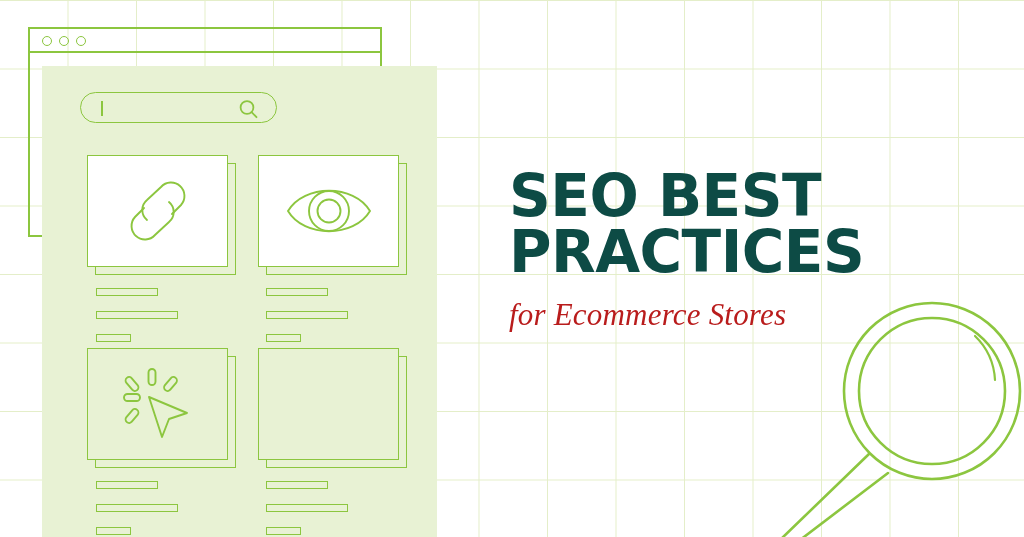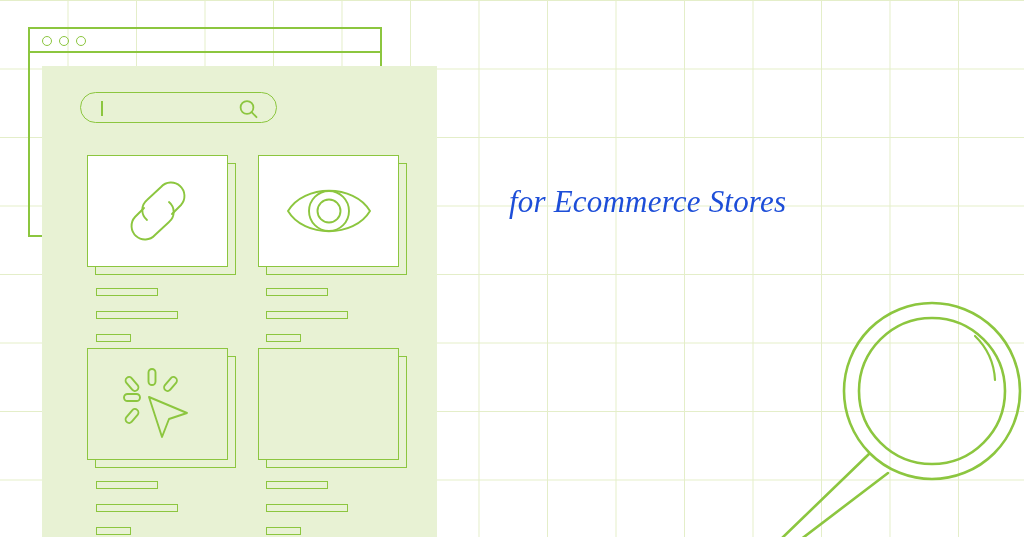--- a/index.html
+++ b/index.html
@@ -146,21 +146,21 @@
     color: #0d4b45;
     font-family: "DejaVu Sans", sans-serif;
     font-weight: bold;
     font-size: 58px;
     line-height: 0.97;
     letter-spacing: -0.5px;
     margin: 0;
     white-space: pre-line;
   }
   .subtitle {
-    color: #1d4ed8;
+    color: #b91c1c;
     font-family: "Liberation Serif", serif;
     font-style: italic;
     font-size: 31px;
     margin: 16px 0 0 0;
     letter-spacing: 0.2px;
   }
 
   
   .big-magnifier {
     position: absolute;
@@ -260,20 +260,22 @@
     <div class="bar" style="width:82px;"></div>
     <div class="bar" style="width:35px;"></div>
   </div>
   <div class="bars" style="left:266px; top:481px;">
     <div class="bar" style="width:62px;"></div>
     <div class="bar" style="width:82px;"></div>
     <div class="bar" style="width:35px;"></div>
   </div>
 
   <div class="text-block">
+    <h1 class="headline">SEO BEST
+PRACTICES</h1>
     <p class="subtitle">for Ecommerce Stores</p>
   </div>
 
   <div class="big-magnifier">
     <svg width="260" height="252" viewBox="0 0 260 252">
       <g fill="none" stroke="#8cc63f" stroke-width="2.6" stroke-linecap="round">
         <circle cx="162" cy="103" r="88"></circle>
         <circle cx="162" cy="103" r="73"></circle>
         <path d="M205 48 A66 66 0 0 1 225 92" stroke-width="2.2"></path>
         <path d="M99 166 L10 252"></path>

